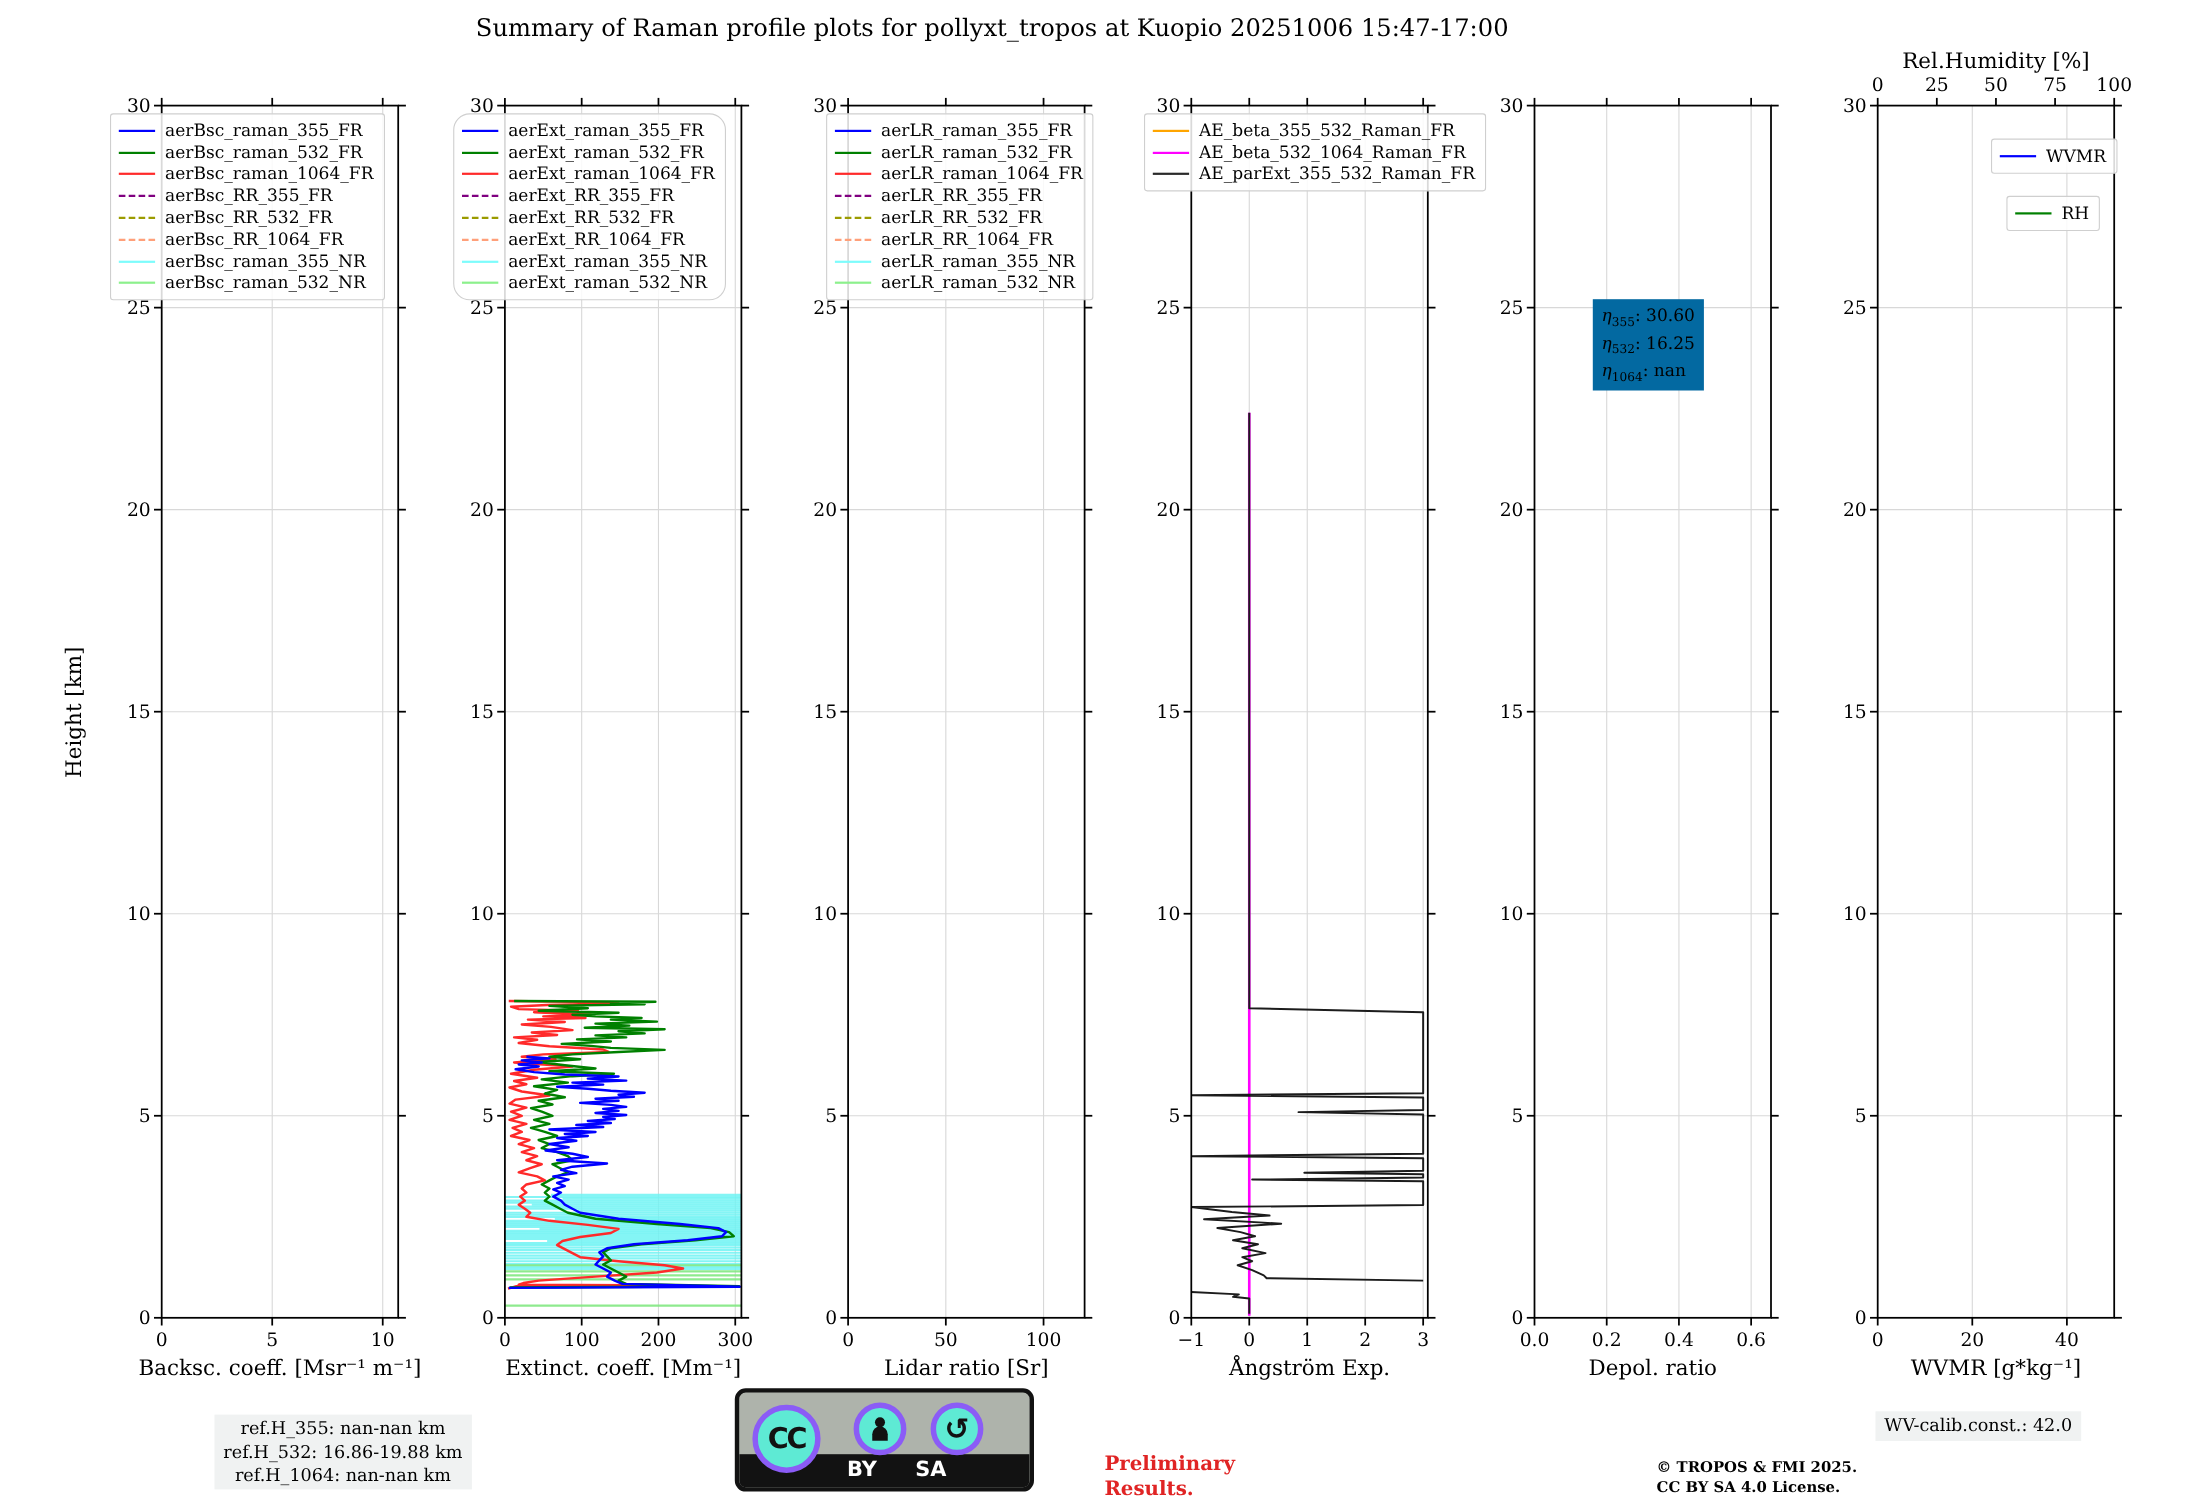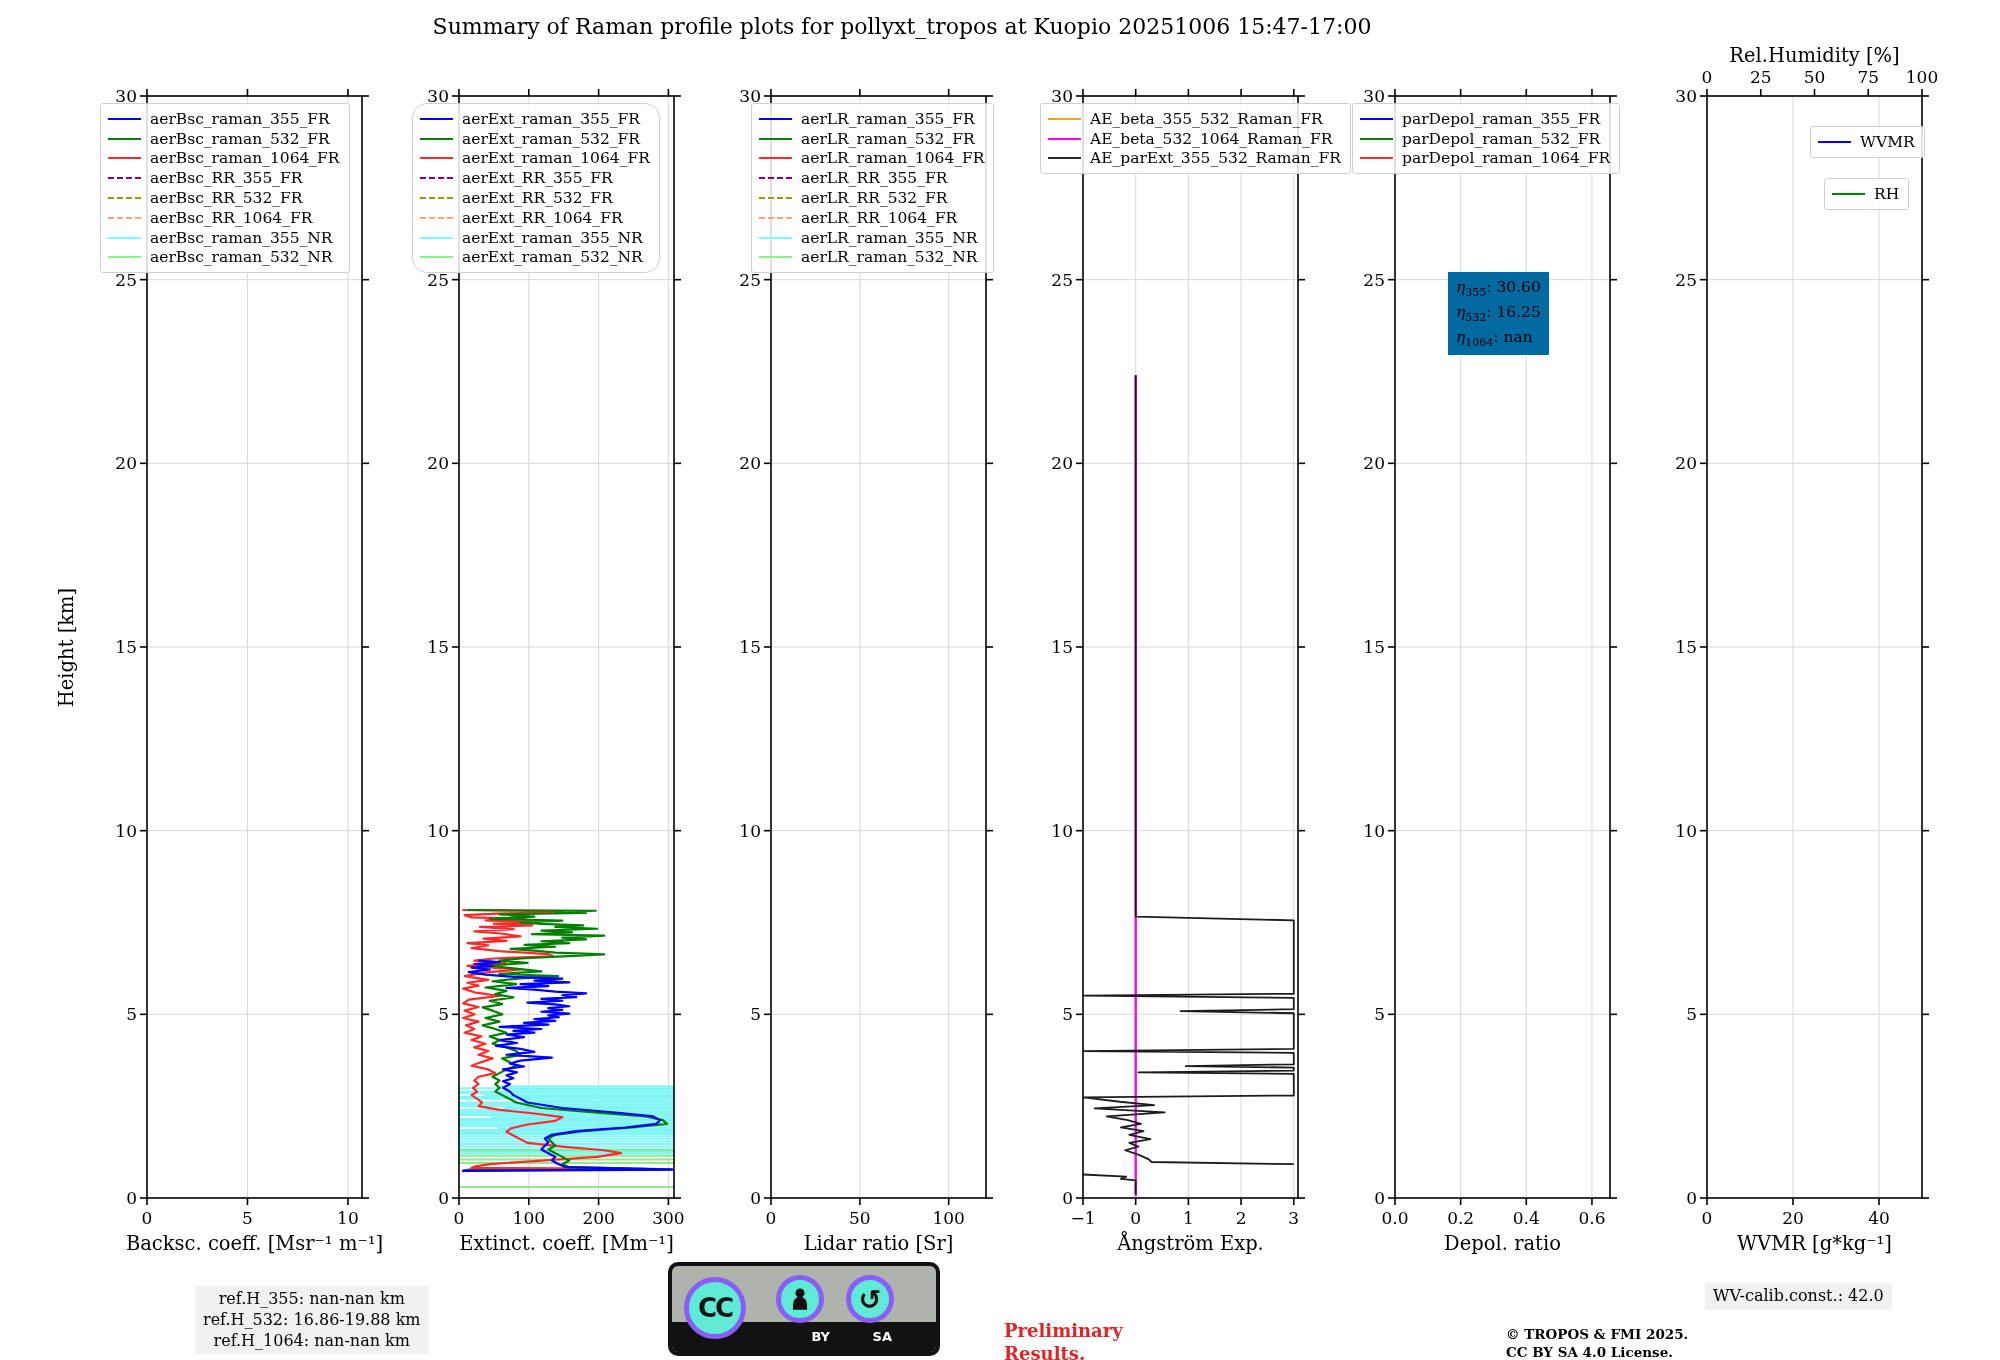--- a/index.html
+++ b/index.html
@@ -35,21 +35,21 @@
   #cc-badge{position:absolute;left:668px;top:1262px;width:272px;height:94px;
     background:#aeb3ab;border:4px solid #121212;border-radius:10px;box-sizing:border-box;overflow:hidden;
     font-family:"DejaVu Sans","Liberation Sans",sans-serif;}
   #cc-strip{position:absolute;left:0;right:0;bottom:0;height:30px;background:#121212;}
   .cc-circle{position:absolute;background:#5eead4;border:5px solid #8b5cf6;border-radius:50%;
     display:flex;align-items:center;justify-content:center;font-weight:bold;color:#121212;box-sizing:border-box;}
   #cc-c1{left:12px;top:11px;width:62px;height:62px;font-size:26px;letter-spacing:-2px;}
   #cc-c2{left:104px;top:9px;width:48px;height:48px;}
   #cc-c3{left:174px;top:9px;width:48px;height:48px;font-size:27px;}
   .cc-sub{position:absolute;bottom:0;height:30px;line-height:29px;color:#fff;font-weight:bold;
-    font-size:13px;text-align:right;width:60px;}
+    font-size:19px;text-align:left;width:60px;}
   #cc-by{left:98px;}  #cc-sa{left:160px;margin-top:40px;}
 </style>
 </head>
 <body>
 
 <div id="figure">
   <div id="title">Summary of Raman profile plots for pollyxt_tropos at Kuopio 20251006 15:47-17:00</div>
 
   <div id="ylabel-wrap">
     <span>Height [km]</span>
@@ -496,34 +496,20 @@
           <text x="-10" y="373.33333333333337" text-anchor="end">20</text>
           <line x1="0" y1="183.66666666666663" x2="-7" y2="183.66666666666663" stroke="#000" stroke-width="1.6"></line>
           <line x1="215" y1="183.66666666666663" x2="222" y2="183.66666666666663" stroke="#000" stroke-width="1.6"></line>
           <text x="-10" y="189.66666666666663" text-anchor="end">25</text>
           <line x1="0" y1="0" x2="-7" y2="0" stroke="#000" stroke-width="1.6"></line>
           <line x1="215" y1="0" x2="222" y2="0" stroke="#000" stroke-width="1.6"></line>
           <text x="-10" y="6" text-anchor="end">30</text>
         </g>
       </svg>
     <div class="xlabel">Depol. ratio</div>
-  <div class="legend" style="left: -43px; top: 7px;">
-        <div class="row">
-          <span class="sample" style="border-top: 2.6px solid rgb(0, 0, 255);"></span>
-          <span>parDepol_raman_355_FR</span>
-        </div>
-        <div class="row">
-          <span class="sample" style="border-top: 2.6px solid rgb(0, 128, 0);"></span>
-          <span>parDepol_raman_532_FR</span>
-        </div>
-        <div class="row">
-          <span class="sample" style="border-top: 2.6px solid rgb(255, 42, 42);"></span>
-          <span>parDepol_raman_1064_FR</span>
-        </div>
-      </div>
       <div class="annot" style="left: 53px; top: 176px;">
         <div><i>η</i><sub>355</sub>: 30.60</div>
         <div><i>η</i><sub>532</sub>: 16.25</div>
         <div><i>η</i><sub>1064</sub>: nan</div>
       </div>
     </div>
 
   <div class="panel" style="left: 1707px;">
     <svg width="215" height="1102">
         <g>

